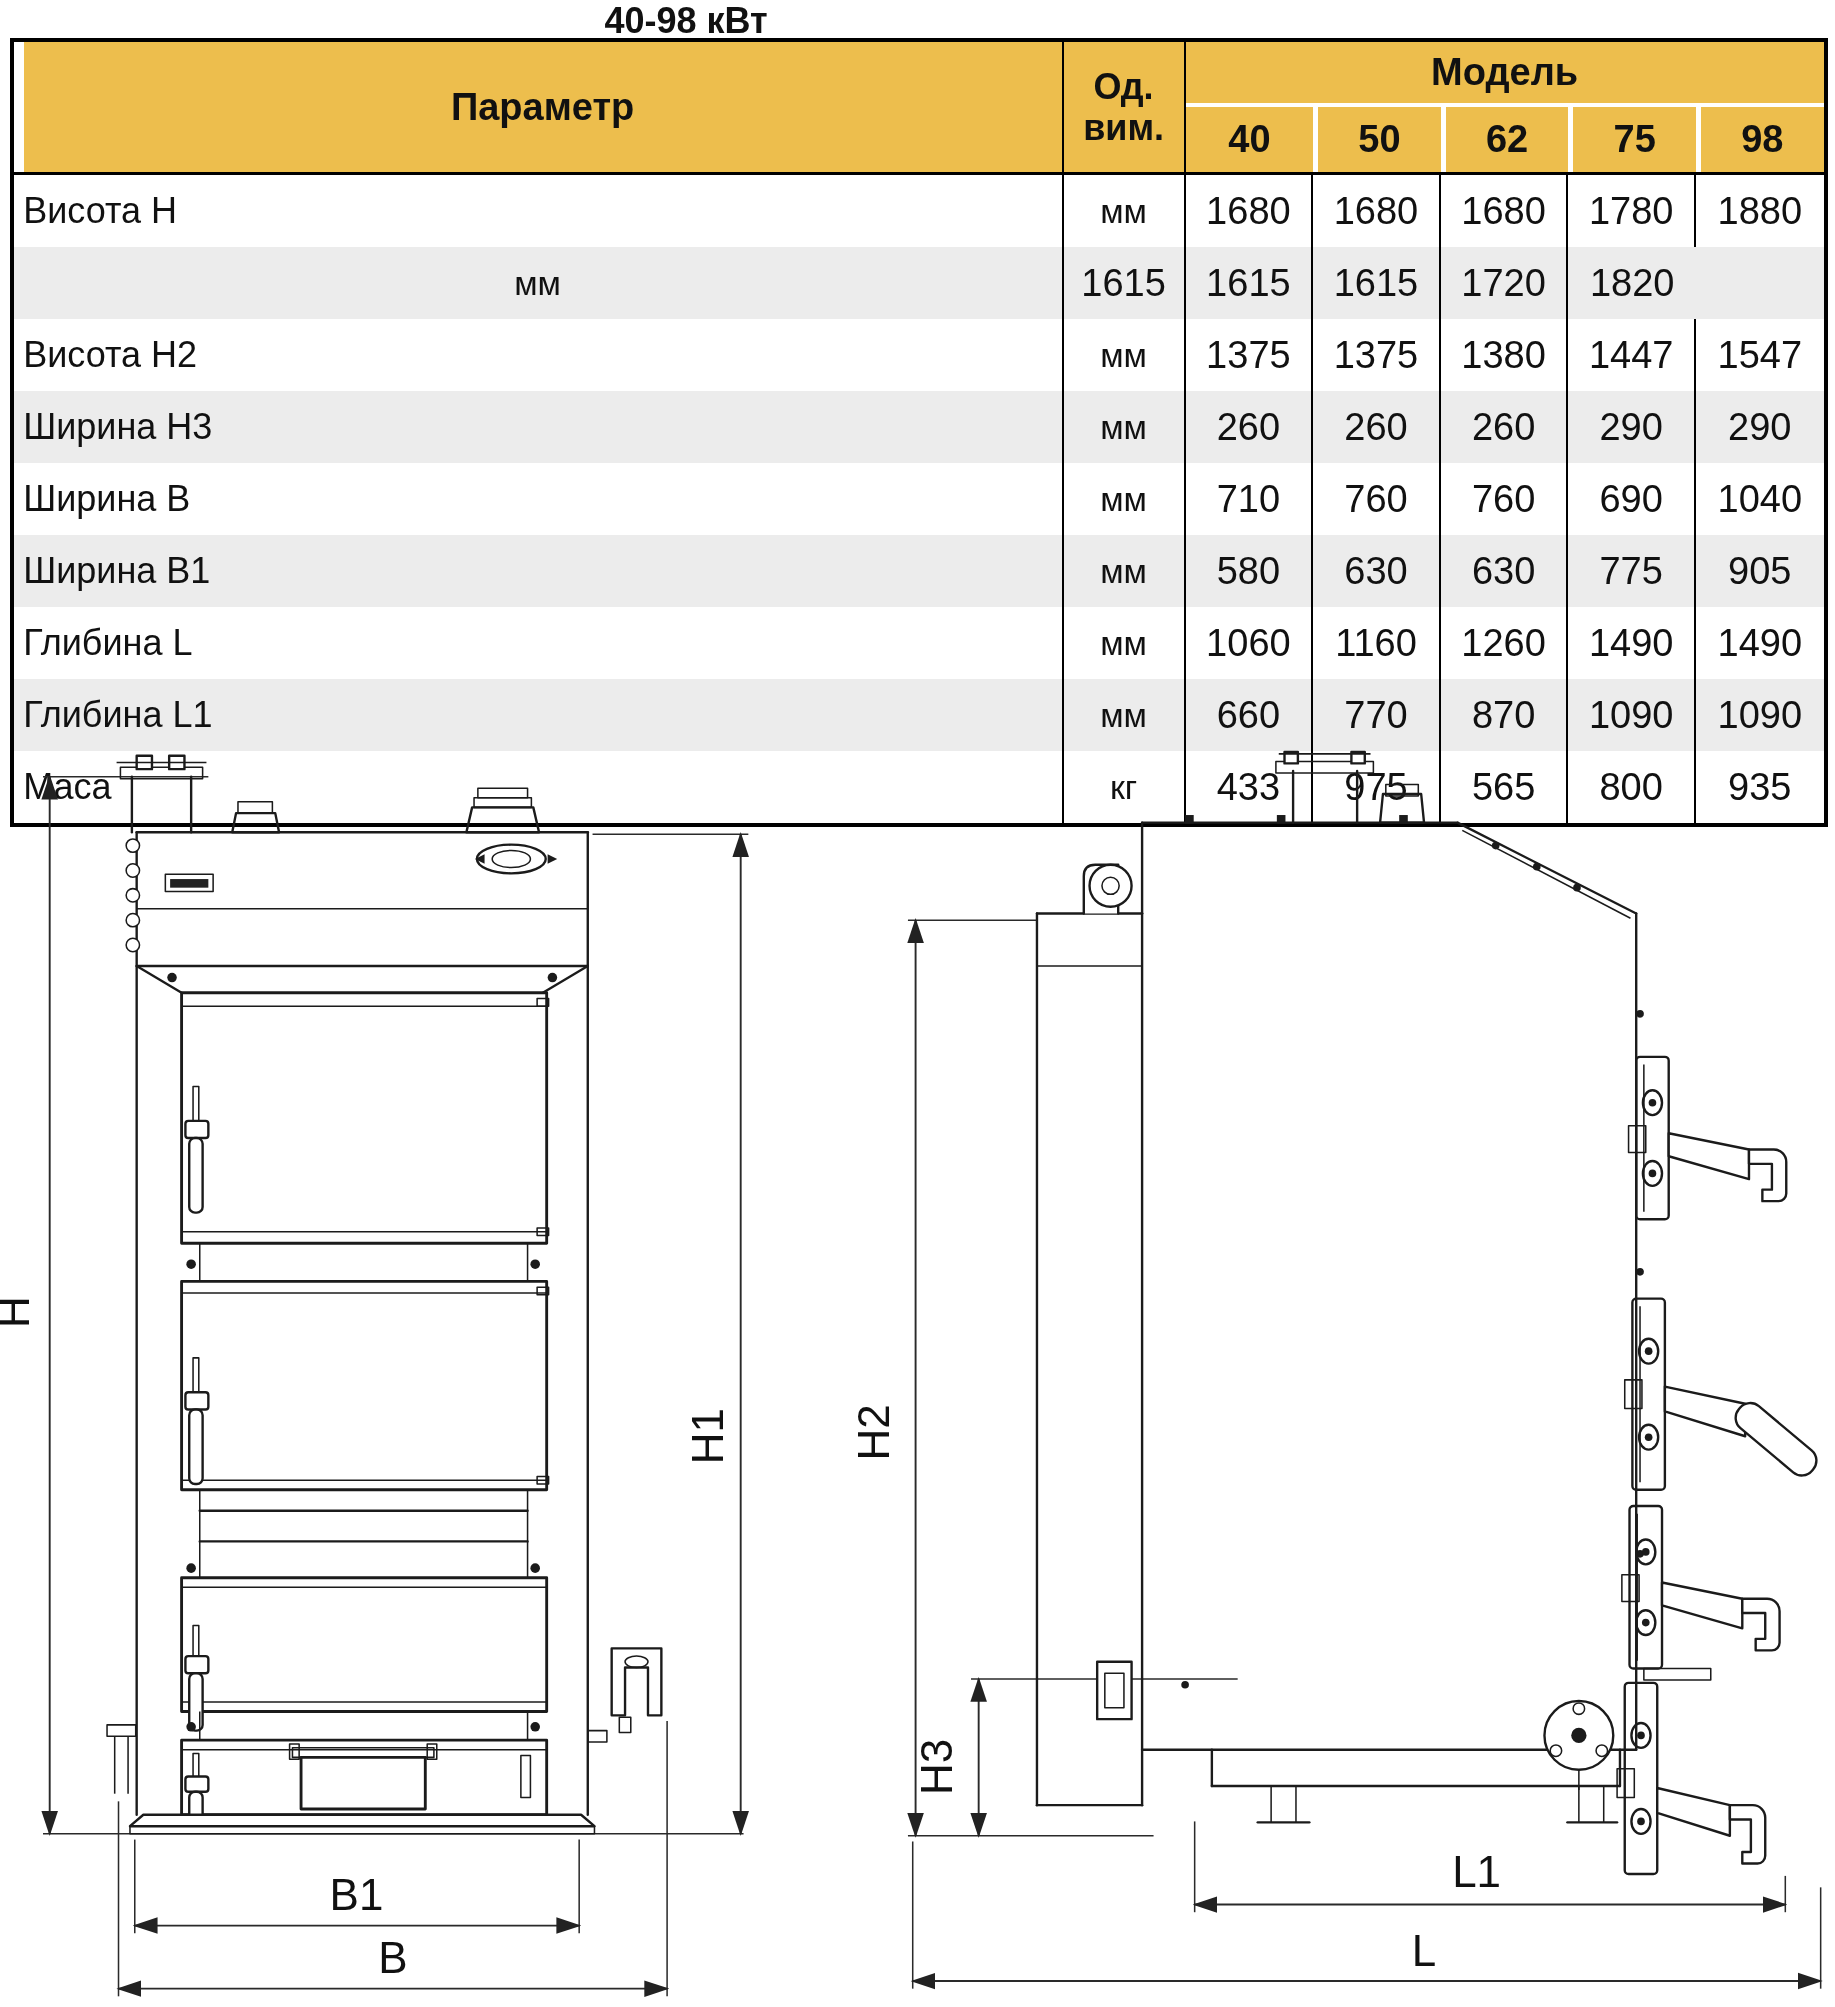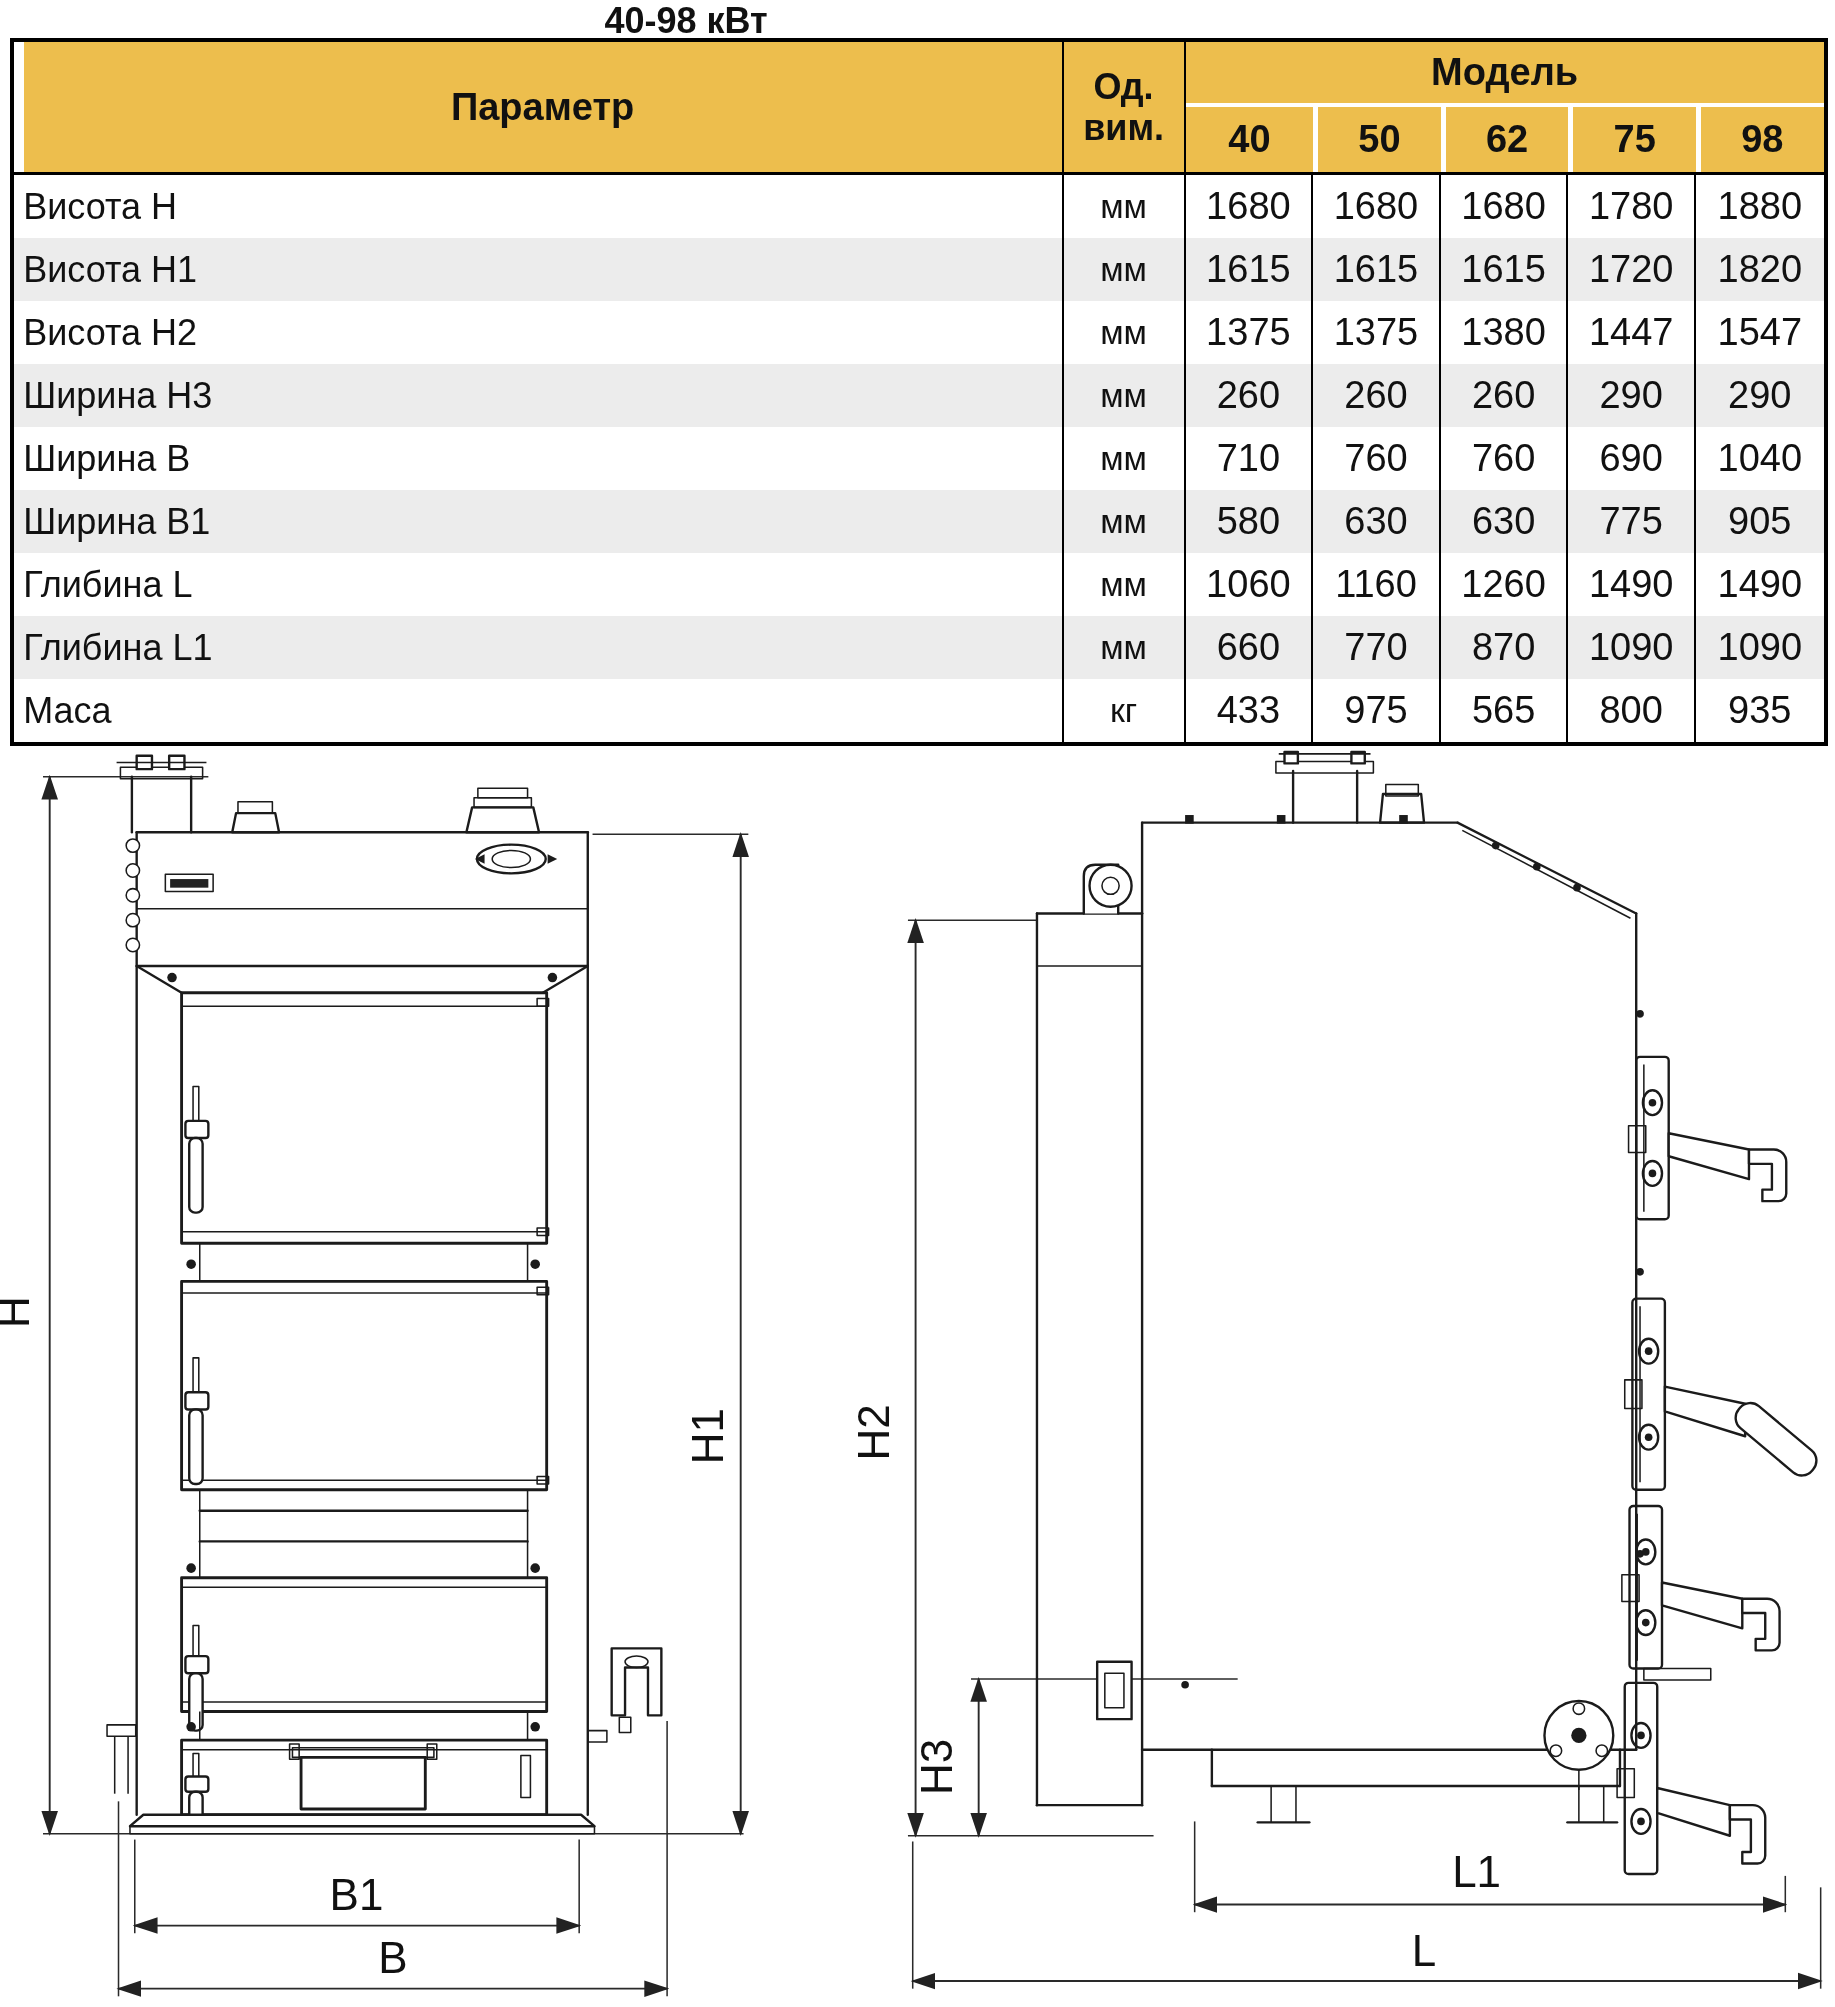--- a/index.html
+++ b/index.html
@@ -12,21 +12,21 @@
   .thead{display:grid;grid-template-columns:1050px 122px repeat(5,1fr);
          grid-template-rows:65px 65px;border-bottom:3.8px solid #000;}
   .thead>div{box-sizing:border-box;background:#edbe4d;display:flex;align-items:center;justify-content:center;
              font-weight:bold;}
   .h-param{grid-row:1/3;grid-column:1;border-right:2.9px solid #000;font-size:38px;margin-left:10px;}
   .h-unit{grid-row:1/3;grid-column:2;border-right:2.9px solid #000;font-size:36px;}
   .h-unit .wrap{width:92px;text-align:center;line-height:1.15;}
   .h-model{grid-row:1;grid-column:3/8;border-bottom:4.8px solid #fff;font-size:38px;}
   .h-num{grid-row:2;font-size:38px;}
   .h-num.gap{border-left:5.7px solid #fff;}
-  .tbody .trow{display:grid;grid-template-columns:1050px 122px repeat(5,1fr);height:63px;}
+  .tbody .trow{display:grid;grid-template-columns:1050px 122px repeat(5,1fr);height:72px;}
   .tbody .trow:nth-child(even){background:#ececec;}
   .trow>div{box-sizing:border-box;display:flex;align-items:center;justify-content:center;
             border-right:2.9px solid #000;font-size:38px;}
   .trow>div:last-child{border-right:none;}
   .trow .c-label{justify-content:flex-start;padding-left:9.6px;font-size:36px;}
   .trow .c-unit{font-size:34px;}
   
   svg.draw{position:absolute;left:0;top:746px;}
   .ln{fill:none;stroke:#1b1b1b;stroke-width:2.5;stroke-linejoin:round;stroke-linecap:round;}
   .tn{fill:none;stroke:#1b1b1b;stroke-width:1.6;stroke-linejoin:round;}
@@ -61,21 +61,20 @@
         <div class="trow">
         <div class="c-label">Висота H</div>
         <div class="c-unit">мм</div>
         <div class="c-val">1680</div>
         <div class="c-val">1680</div>
         <div class="c-val">1680</div>
         <div class="c-val">1780</div>
         <div class="c-val">1880</div>
       </div>
         <div class="trow">
-        <div class="c-label">Висота H1</div>
         <div class="c-unit">мм</div>
         <div class="c-val">1615</div>
         <div class="c-val">1615</div>
         <div class="c-val">1615</div>
         <div class="c-val">1720</div>
         <div class="c-val">1820</div>
       </div>
         <div class="trow">
         <div class="c-label">Висота H2</div>
         <div class="c-unit">мм</div>

